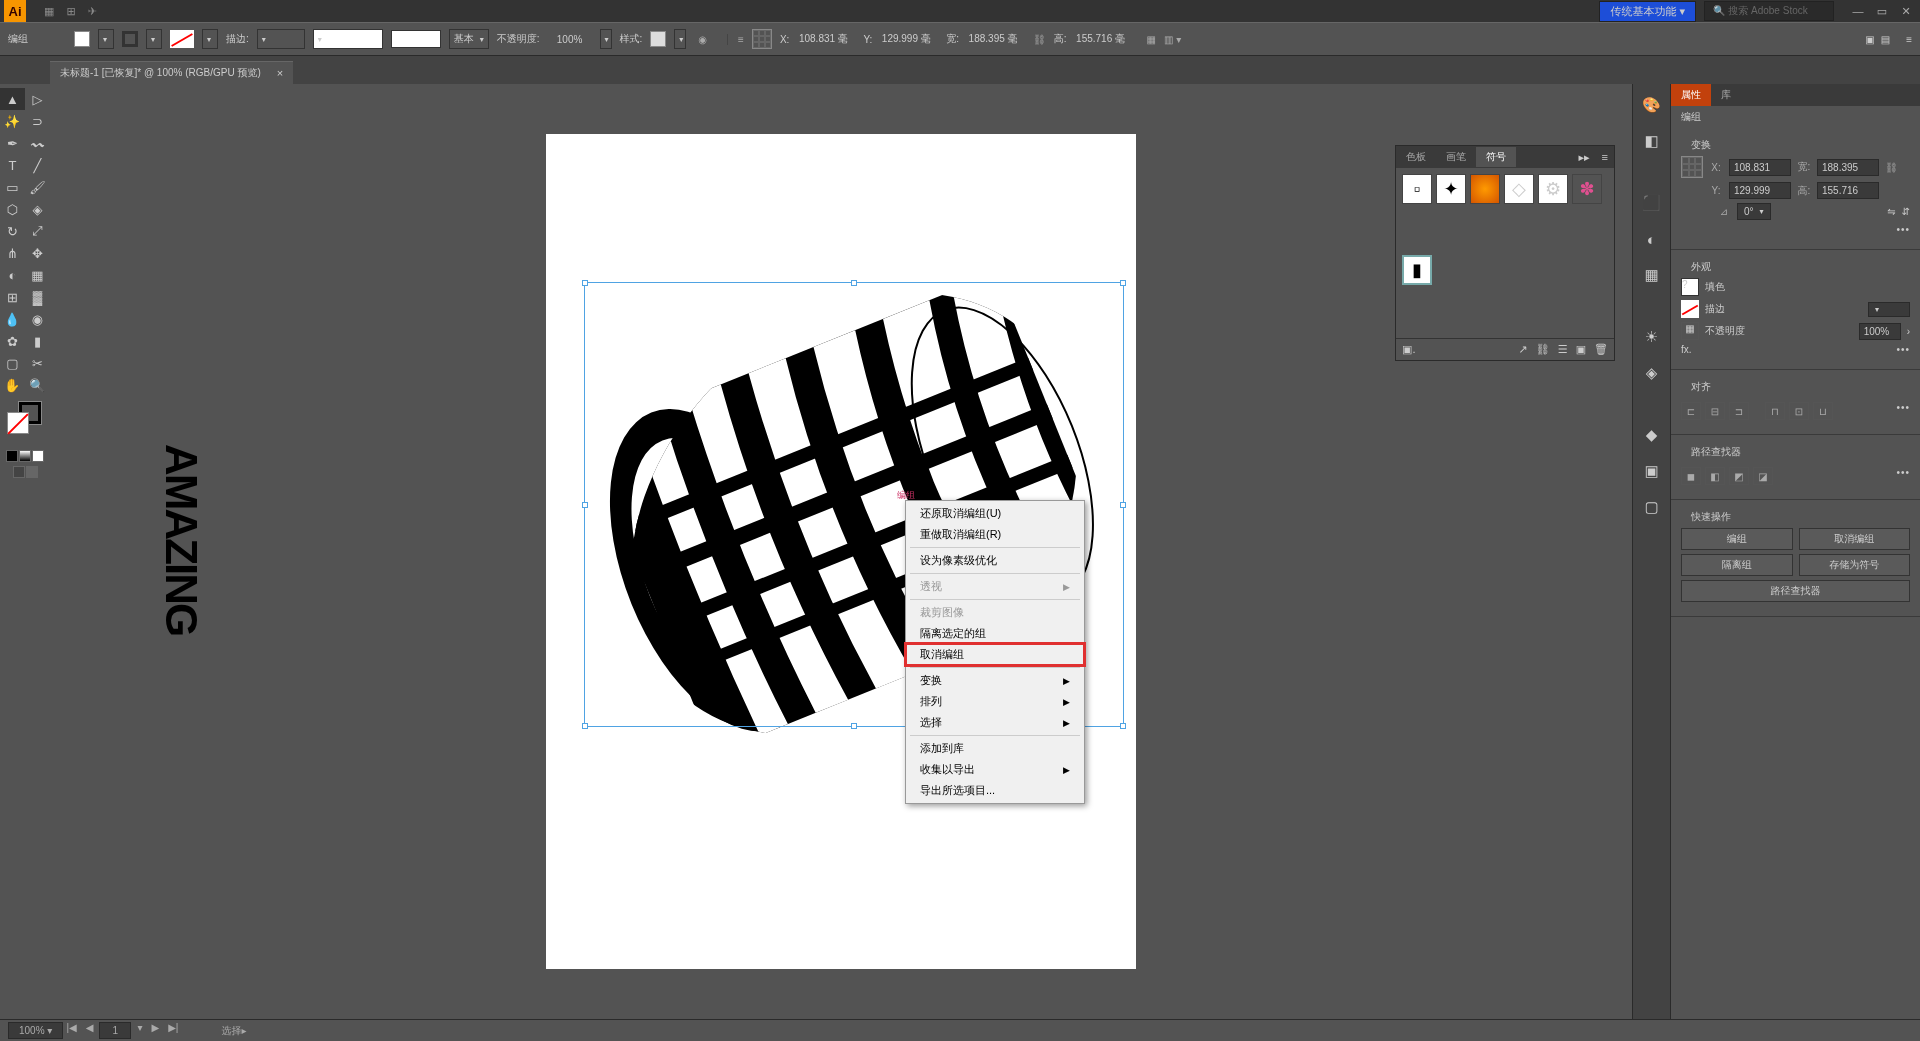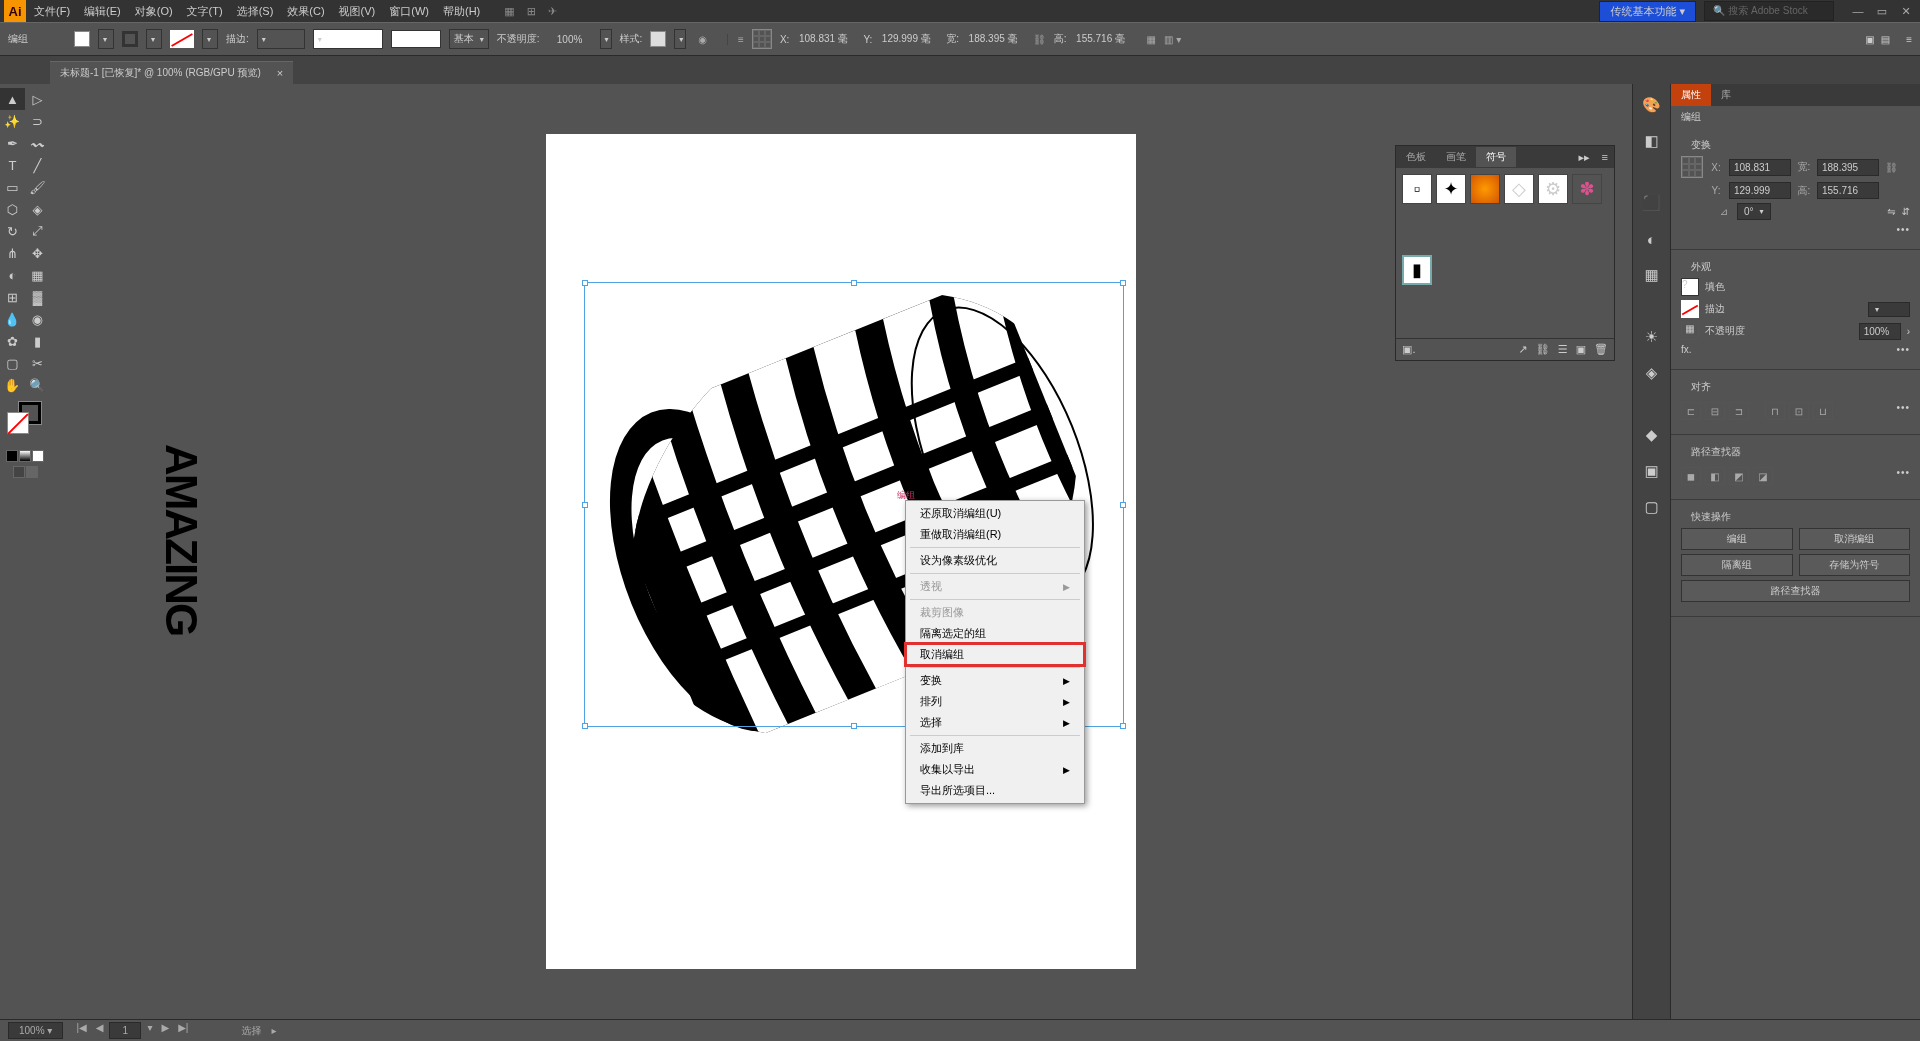--- a/index.html
+++ b/index.html
@@ -98,42 +98,31 @@
 .pp-lbl { width: 14px; text-align: center; color: #aaa; }
 .pp-dd { background: #3a3a3a; border: 1px solid #2a2a2a; padding: 2px 6px; display: flex; align-items: center; gap: 6px; }
 .pp-dd::after { content: "▾"; font-size: 8px; }
 .pp-btn { flex: 1; background: #5a5a5a; border: 1px solid #333; padding: 3px 0; text-align: center; color: #ccc; }
 .pp-btn-wide { background: #5a5a5a; border: 1px solid #333; padding: 3px 0; text-align: center; color: #ccc; width: 100%; }
 .pp-align-row { display: flex; gap: 4px; padding: 4px 0; }
 .pp-align-ic { width: 20px; height: 18px; border: 1px solid #555; display: flex; align-items: center; justify-content: center; font-size: 10px; color: #aaa; }
 .pp-dots { margin-left: auto; letter-spacing: 1px; }
 
 
-.statusbar { height: 22px; background: #535353; border-top: 1px solid #2a2a2a; display: flex; align-items: center; padding: 0 8px; gap: 10px; font-size: 10px; color: #aaa; }
+.statusbar { height: 22px; background: #535353; border-top: 1px solid #2a2a2a; display: flex; align-items: center; padding: 0 8px; font-size: 10px; color: #aaa; }
 .sb-zoom { background: #3a3a3a; padding: 2px 10px; border: 1px solid #2a2a2a; }
 .sb-nav { display: flex; gap: 3px; }
 .sb-nav span { padding: 0 3px; }
 .sb-page { background: #3a3a3a; padding: 2px 8px; border: 1px solid #2a2a2a; width: 32px; text-align: center; }
 </style>
 </head>
 <body>
 
 <div class="menubar">
   <div class="app-logo">Ai</div>
-  <div class="menu-items">
-    <span class="menu-item">文件(F)</span>
-    <span class="menu-item">编辑(E)</span>
-    <span class="menu-item">对象(O)</span>
-    <span class="menu-item">文字(T)</span>
-    <span class="menu-item">选择(S)</span>
-    <span class="menu-item">效果(C)</span>
-    <span class="menu-item">视图(V)</span>
-    <span class="menu-item">窗口(W)</span>
-    <span class="menu-item">帮助(H)</span>
-  </div>
   <span style="margin-left:16px;color:#888">▦</span>
   <span style="margin-left:10px;color:#888">⊞</span>
   <span style="margin-left:10px;color:#888">✈</span>
   <div class="menu-spacer"></div>
   <div class="menu-right">
     <div class="workspace-dd"><span>传统基本功能</span> ▾</div>
     <div class="adobe-search">🔍 <span>搜索 Adobe Stock</span></div>
     <div class="win-btns">
       <div class="win-btn">—</div>
       <div class="win-btn">▭</div>

